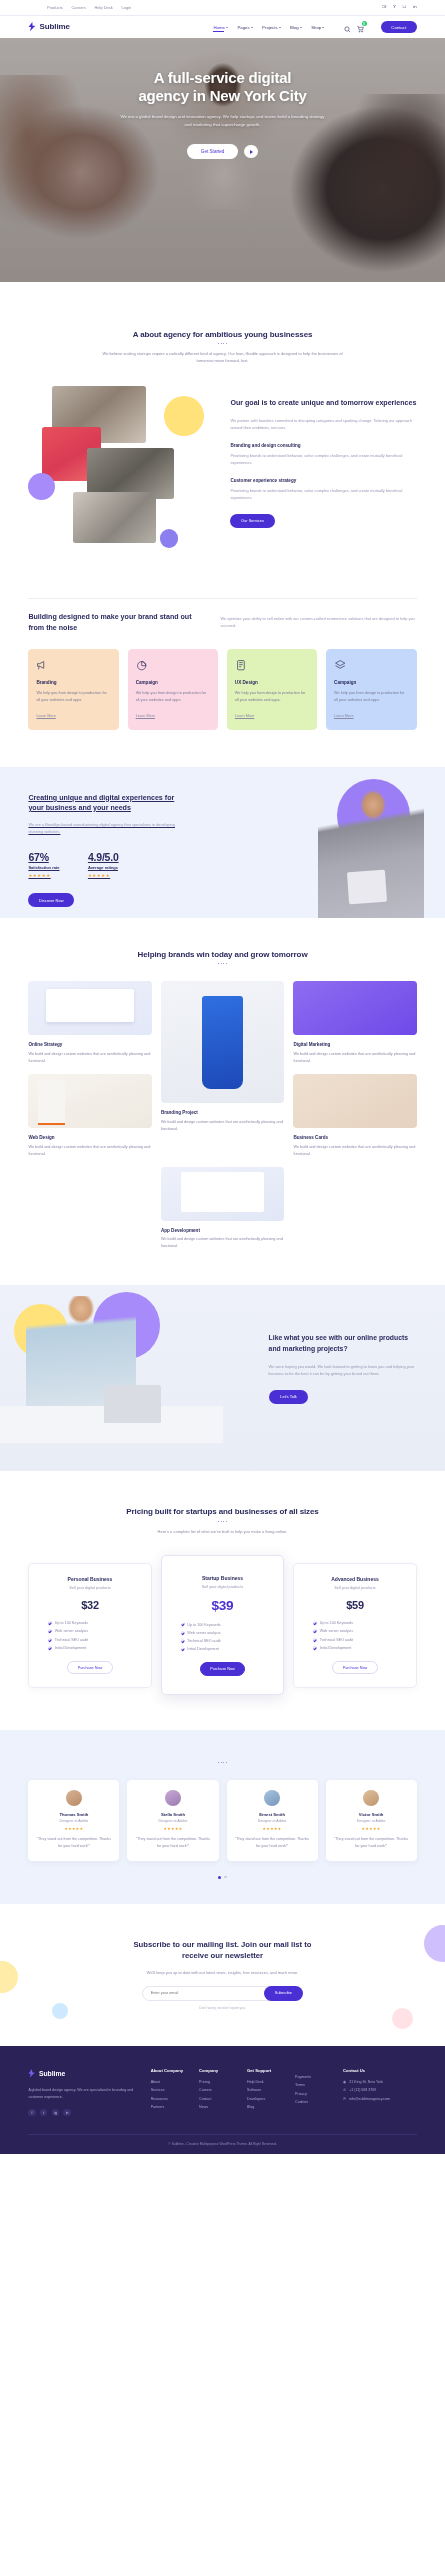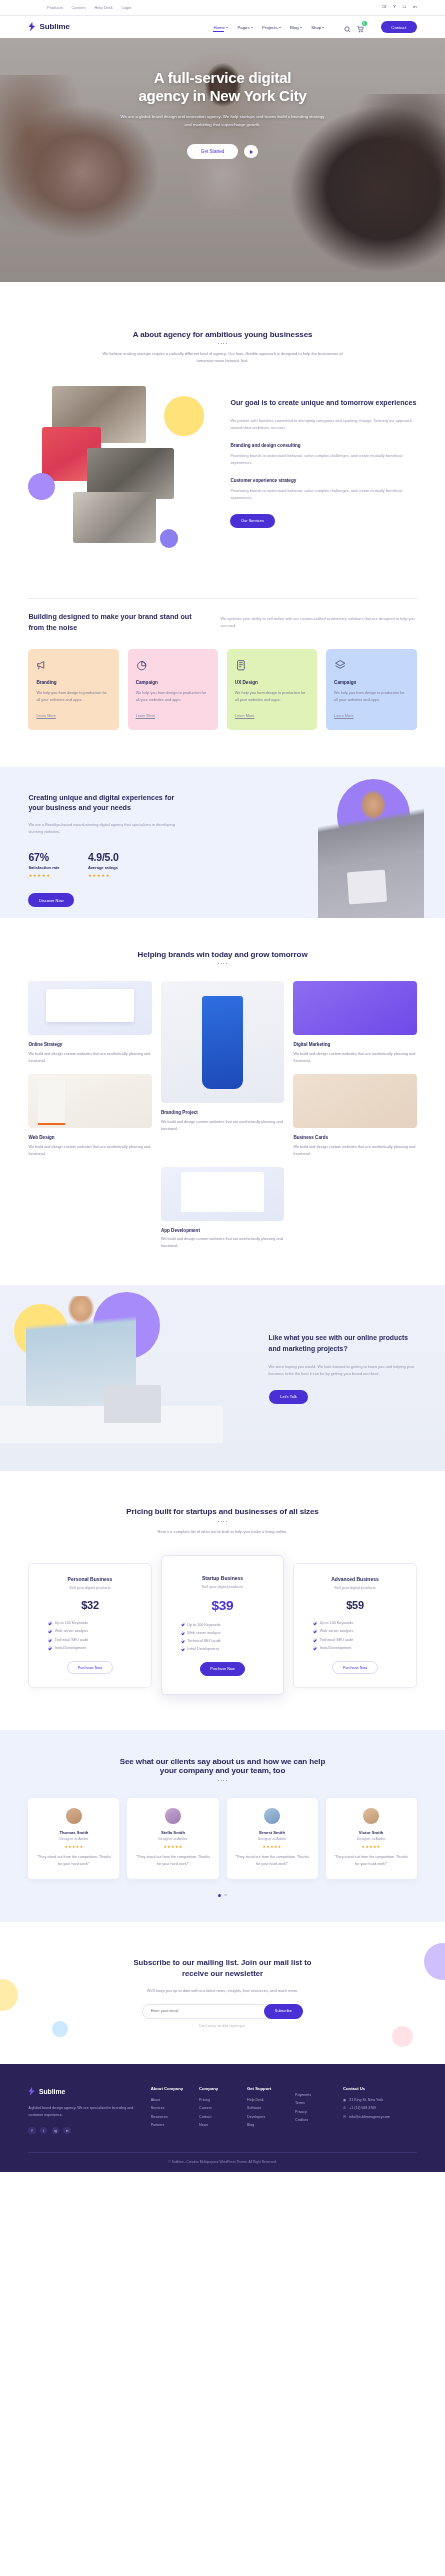--- a/index.html
+++ b/index.html
@@ -143,21 +143,21 @@
   .building-p { font-size:3.9px; line-height:1.95; color:#9997b3; flex:1; padding-top:2.5px; }
   .hr-thin { height:0.6px; background:#ededf4; }
   .cards { display:flex; gap:8.7px; margin-top:16px; }
   .card { flex:1; border-radius:4.3px; padding:9.3px 8px 11px; }
   .card-ico { height:13.6px; color:#2b2a5e; }
   .card-h { font-size:4.6px; font-weight:700; margin-top:8px; color:#2b2a5e; }
   .card-p { font-size:3.8px; line-height:1.85; color:#7d7c98; margin-top:4.3px; }
   .card-l { font-size:3.8px; color:#8c8ba6; margin-top:10px; display:inline-block; }
 
   
-  .stats { margin-top:37px; background:#eef2fc; height:151px; position:relative; overflow:hidden; }
+  .stats { margin-top:37px; background:#eef2fc; height:151px; position:relative; overflow:hidden;text-decoration:underline; }
   .stats-inner { padding:26px 28.4px 0; width:210px; }
   .stats-h { font-size:7.1px; font-weight:700; line-height:1.45; color:#2b2a5e; }
   .stats-p { font-size:3.9px; line-height:1.95; color:#9997b3; margin-top:7.4px; }
   .stats-row { display:flex; gap:28.4px; margin-top:15px; }
   .stat-n { font-size:10.5px; font-weight:700; color:#2b2a5e; letter-spacing:-0.2px; }
   .stat-l { font-size:4px; font-weight:700; color:#2b2a5e; margin-top:2.5px; }
   .stars { color:#f5a623; font-size:4.3px; letter-spacing:0.6px; margin-top:3.1px; }
   .btn-discover {
     margin-top:15px; background:#4a30d4; color:#fff; border:none; border-radius:8px;
     font-size:4px; padding:4.3px 10.5px; font-family:inherit; cursor:pointer;
@@ -632,24 +632,20 @@
               <span>Initial Development</span>
             </div>
         </div>
         <button class="btn-buy">Purchase Now</button>
       </div>
     </div>
   </div>
 
   <div class="testi">
     <div class="sec-head">
-      <div class="sec-title">
-        <span>See what our clients say about us and how we can help</span><br>
-        <span>your company and your team, too</span>
-      </div>
       <div class="dots">
           <i></i>
           <i></i>
           <i></i>
           <i></i>
         </div>
     </div>
     <div class="testi-grid">
       <div class="testi-card">
         <div class="avatar"></div>

